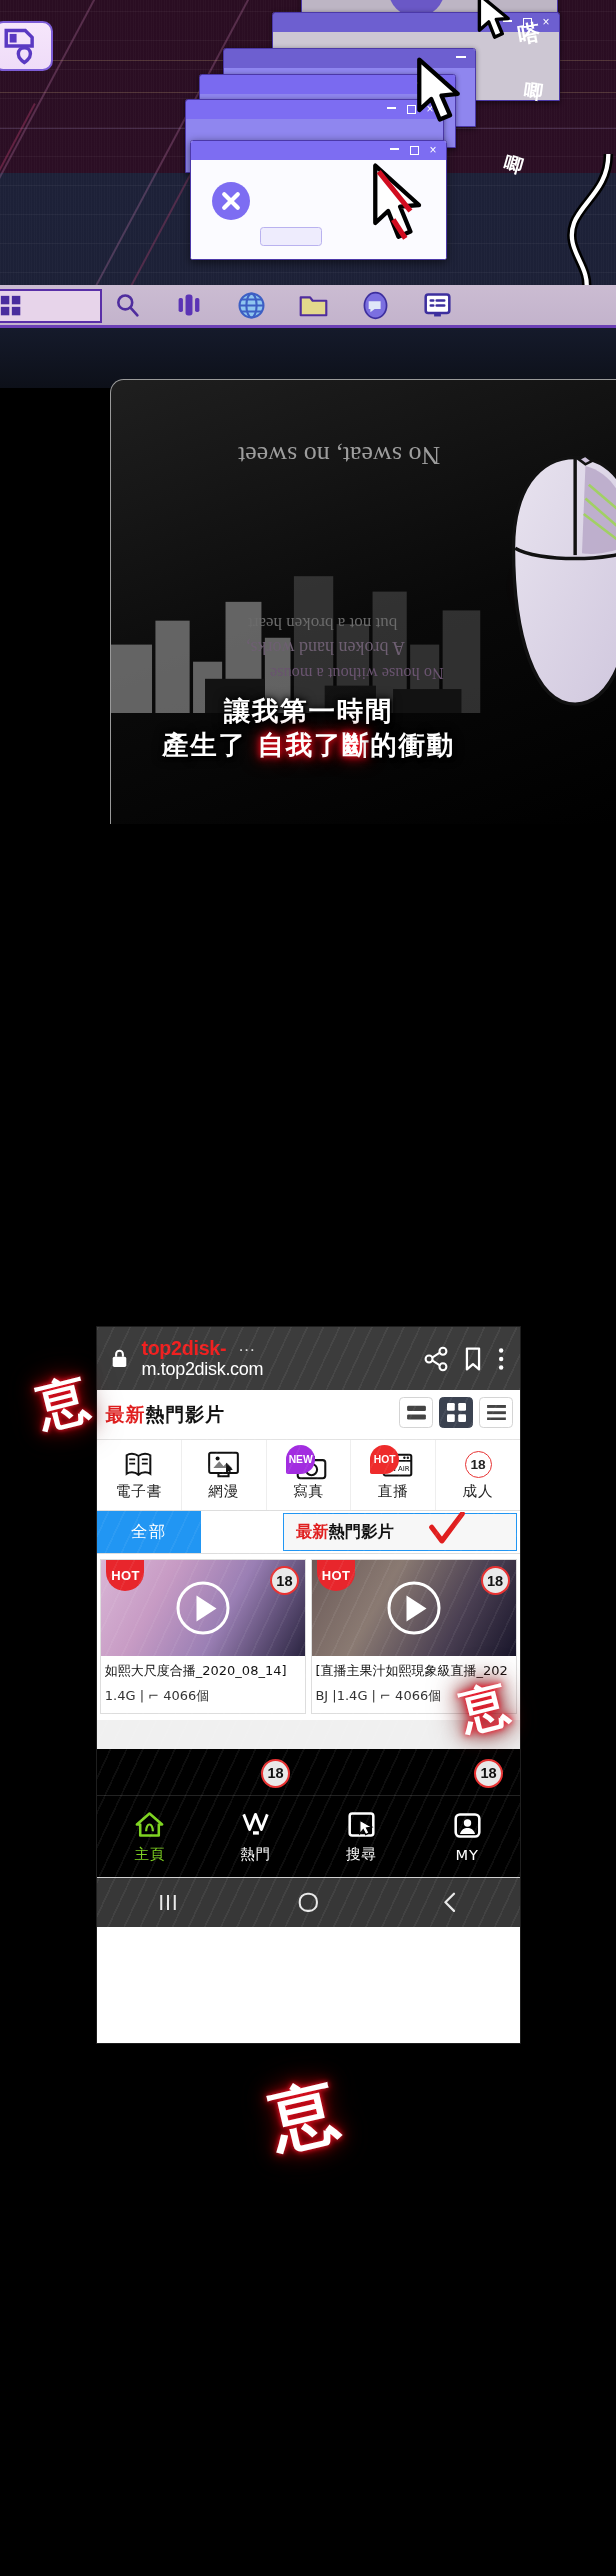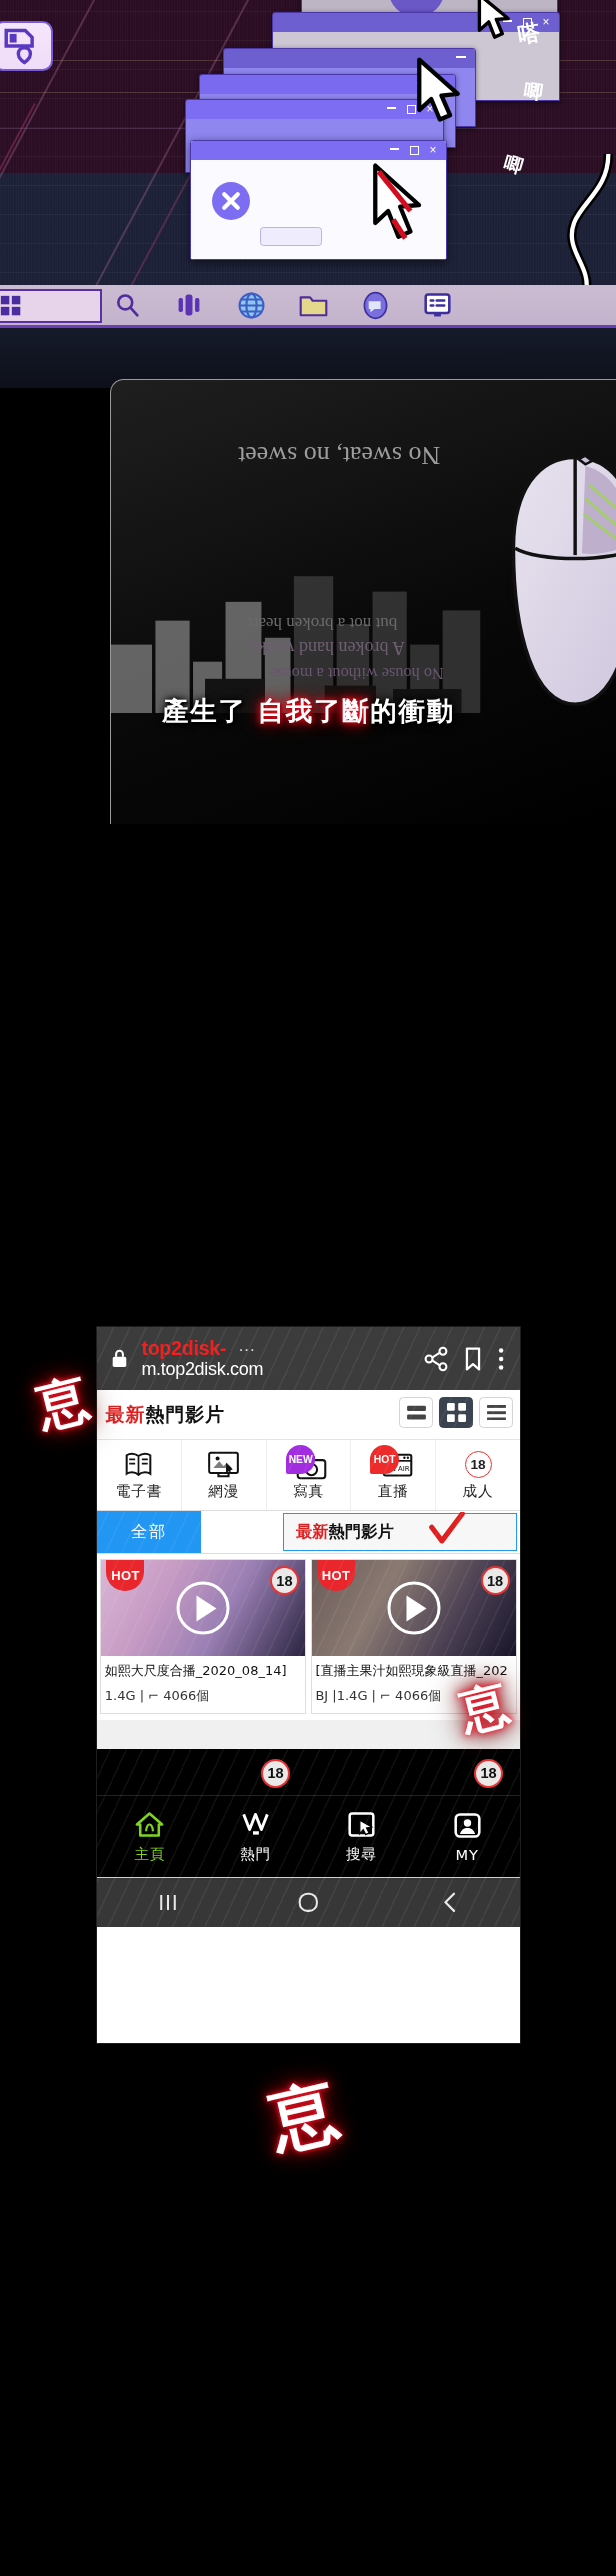--- a/index.html
+++ b/index.html
@@ -417,20 +417,21 @@
         <path d="M100 36 L140 70"></path>
           <path d="M96 52 L142 92"></path>
           <path d="M94 70 L144 108"></path>
       </g>
       <path d="M88 6 L96 2 L104 8 L96 12 Z" fill="#cbbfd8" stroke="#111" stroke-width="3"></path>
     </svg>
   </div>
 </div>
 
 <div class="caption">
+  <span class="cap-l">讓我第一時間</span>
   <span class="cap-l"><span>產生了 </span><span class="cap-red">自我了斷</span><span>的衝動</span></span>
 </div>
 
 <div class="phone">
 
   <div class="chrome-bar">
     <svg class="lock-ico" viewBox="0 0 20 22">
       <rect x="2" y="9" width="16" height="12" rx="2" fill="#fff"></rect>
       <path d="M6 9V6a4 4 0 018 0v3" fill="none" stroke="#fff" stroke-width="2.4"></path>
     </svg>

